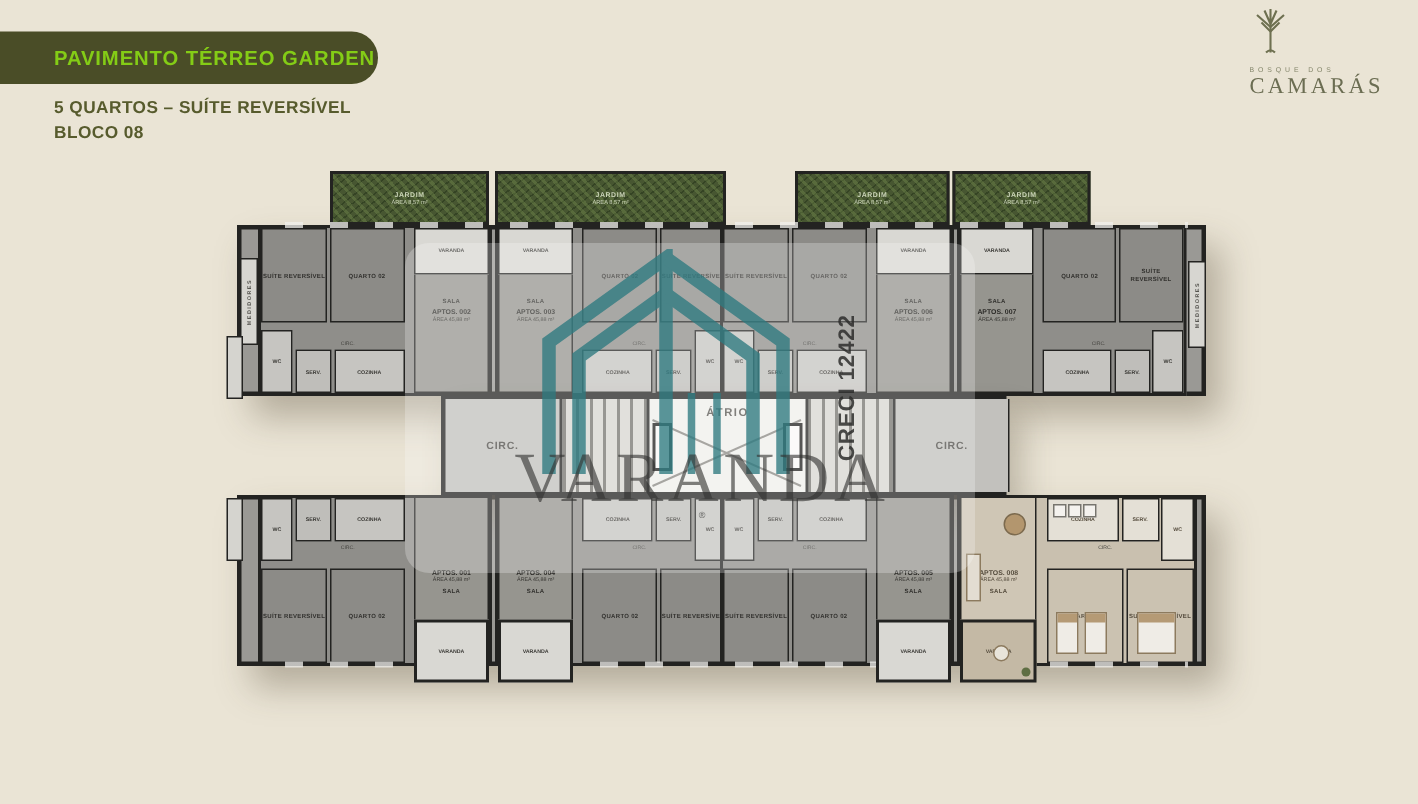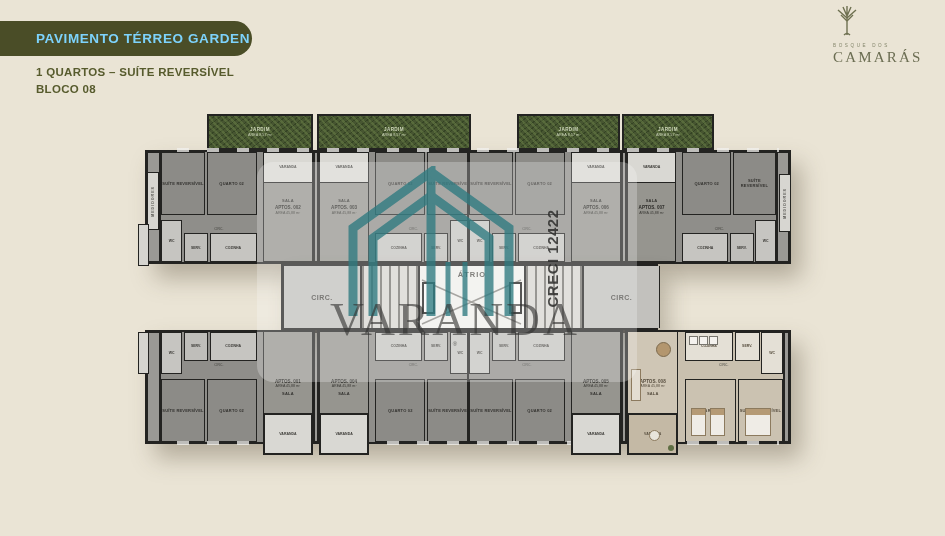--- a/index.html
+++ b/index.html
@@ -1,30 +1,30 @@
 <!DOCTYPE html>
 <html><head>
 <meta charset="utf-8">
 <style>
   html,body{margin:0;padding:0;}
   body{width:945px;height:536px;background:#eae4d5;font-family:"Liberation Sans",sans-serif;position:relative;overflow:hidden;}
 
   
   .banner{position:absolute;left:0;top:21px;width:252px;height:35px;background:#4a4d27;
           border-radius:0 18px 18px 0;display:flex;align-items:center;padding-left:36px;box-sizing:border-box;}
-  .banner span{color:#7dd3fc;font-weight:bold;font-size:13.5px;letter-spacing:.6px;}
+  .banner span{color:#84cc16;font-weight:bold;font-size:13.5px;letter-spacing:.6px;}
   .subtitle{position:absolute;left:36px;top:64px;color:#575b2d;font-weight:bold;font-size:11.5px;line-height:1.45;letter-spacing:.3px;}
 
   
   .brand{position:absolute;left:833px;top:4px;width:100px;text-align:left;color:#6f7152;}
   .brand .b-top{font-size:4.6px;letter-spacing:2.6px;margin-top:3px;color:#84866b;}
   .brand .b-name{font-family:"Liberation Serif",serif;font-size:15px;letter-spacing:2.2px;margin-top:1px;color:#6b6d52;}
 
   
-  .plan{position:absolute;left:143px;top:110px;width:652px;height:358px;}
+  .plan{position:absolute;left:156px;top:110px;width:652px;height:358px;}
   .wing{position:absolute;left:2px;width:646px;height:114px;background:#9a9995;border:3px solid #232321;box-sizing:border-box;
         box-shadow:10px 14px 22px rgba(80,70,50,.35);}
   .wing.topw{top:40px;} .wing.botw{top:220px;}
   .center-band{position:absolute;left:138px;top:154px;width:377px;height:66px;background:#b9b8b4;border:2px solid #232321;
         box-sizing:border-box;box-shadow:10px 14px 22px rgba(80,70,50,.3);}
   .cb{position:absolute;top:0;height:100%;box-sizing:border-box;border-left:1.5px solid #232321;border-right:1.5px solid #232321;
       display:flex;align-items:center;justify-content:center;}
   .circl{left:0;width:78px;background:#c2c1bd;}
   .stairs1{left:78px;width:58px;background:repeating-linear-gradient(90deg,#76756f 0 2px,#d8d7d2 2px 9px);}
   .atrio{left:136px;width:106px;background:#f1f0ed;flex-direction:column;justify-content:flex-start;}
@@ -102,21 +102,21 @@
   .wm-creci{position:absolute;left:354px;top:140px;width:110px;text-align:center;z-index:9;
           transform:rotate(-90deg);font-size:15px;font-weight:bold;color:rgba(45,45,43,.85);letter-spacing:.5px;}
 </style>
 </head>
 <body>
 
 <div class="banner">
   <span>PAVIMENTO TÉRREO GARDEN</span>
 </div>
 <div class="subtitle">
-  <div>1 QUARTOS – SUÍTE REVERSÍVEL</div>
+  <div>5 QUARTOS – SUÍTE REVERSÍVEL</div>
   <div>BLOCO 08</div>
 </div>
 
 <div class="brand">
   <svg width="28" height="32" viewBox="0 0 26 32">
     <g stroke="#6e7050" stroke-width="1.4" fill="none">
       <path d="M13 31 V12"></path>
       <path d="M13 14 L4 6 M13 14 L22 6"></path>
       <path d="M13 17 L7 11 M13 17 L19 11"></path>
       <path d="M13 11 L13 2 M13 12 L9 3 M13 12 L17 3"></path>

